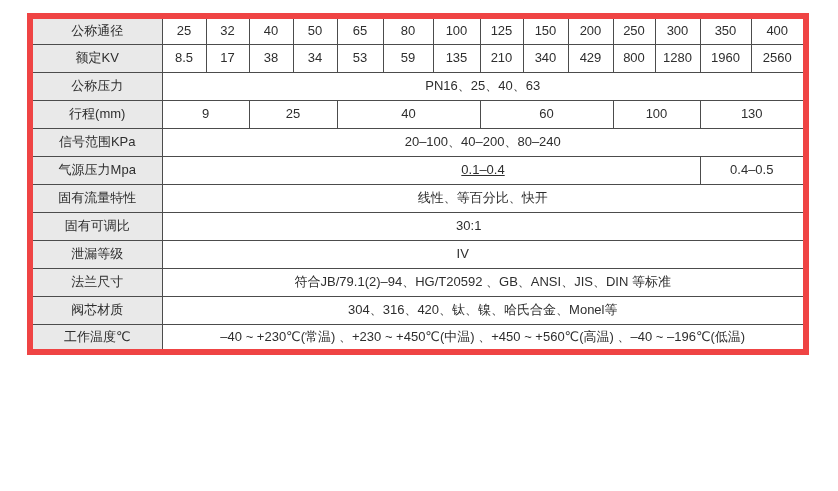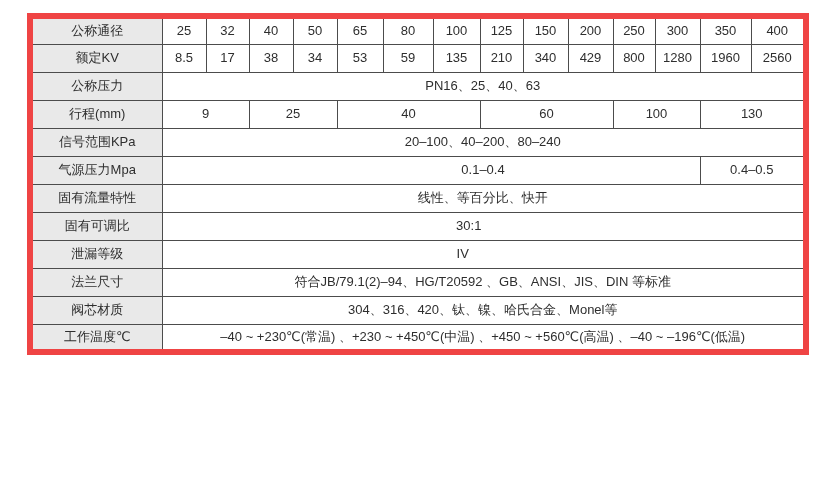--- a/index.html
+++ b/index.html
@@ -103,21 +103,21 @@
         <td colspan="3">60</td>
         <td colspan="2">100</td>
         <td colspan="2">130</td>
       </tr>
       <tr>
         <th>信号范围KPa</th>
         <td colspan="14">20–100、40–200、80–240</td>
       </tr>
       <tr>
         <th>气源压力Mpa</th>
-        <td colspan="12" class="shifted"><span style="position: relative; left: 52px;">0.1–0.4</span></td>
+        <td colspan="12" class="shifted"><span style="position: relative; left: 52px; text-decoration: underline;">0.1–0.4</span></td>
         <td colspan="2">0.4–0.5</td>
       </tr>
       <tr>
         <th>固有流量特性</th>
         <td colspan="14">线性、等百分比、快开</td>
       </tr>
       <tr>
         <th>固有可调比</th>
         <td colspan="14" class="shifted"><span style="position: relative; left: -14px;">30:1</span></td>
       </tr>

